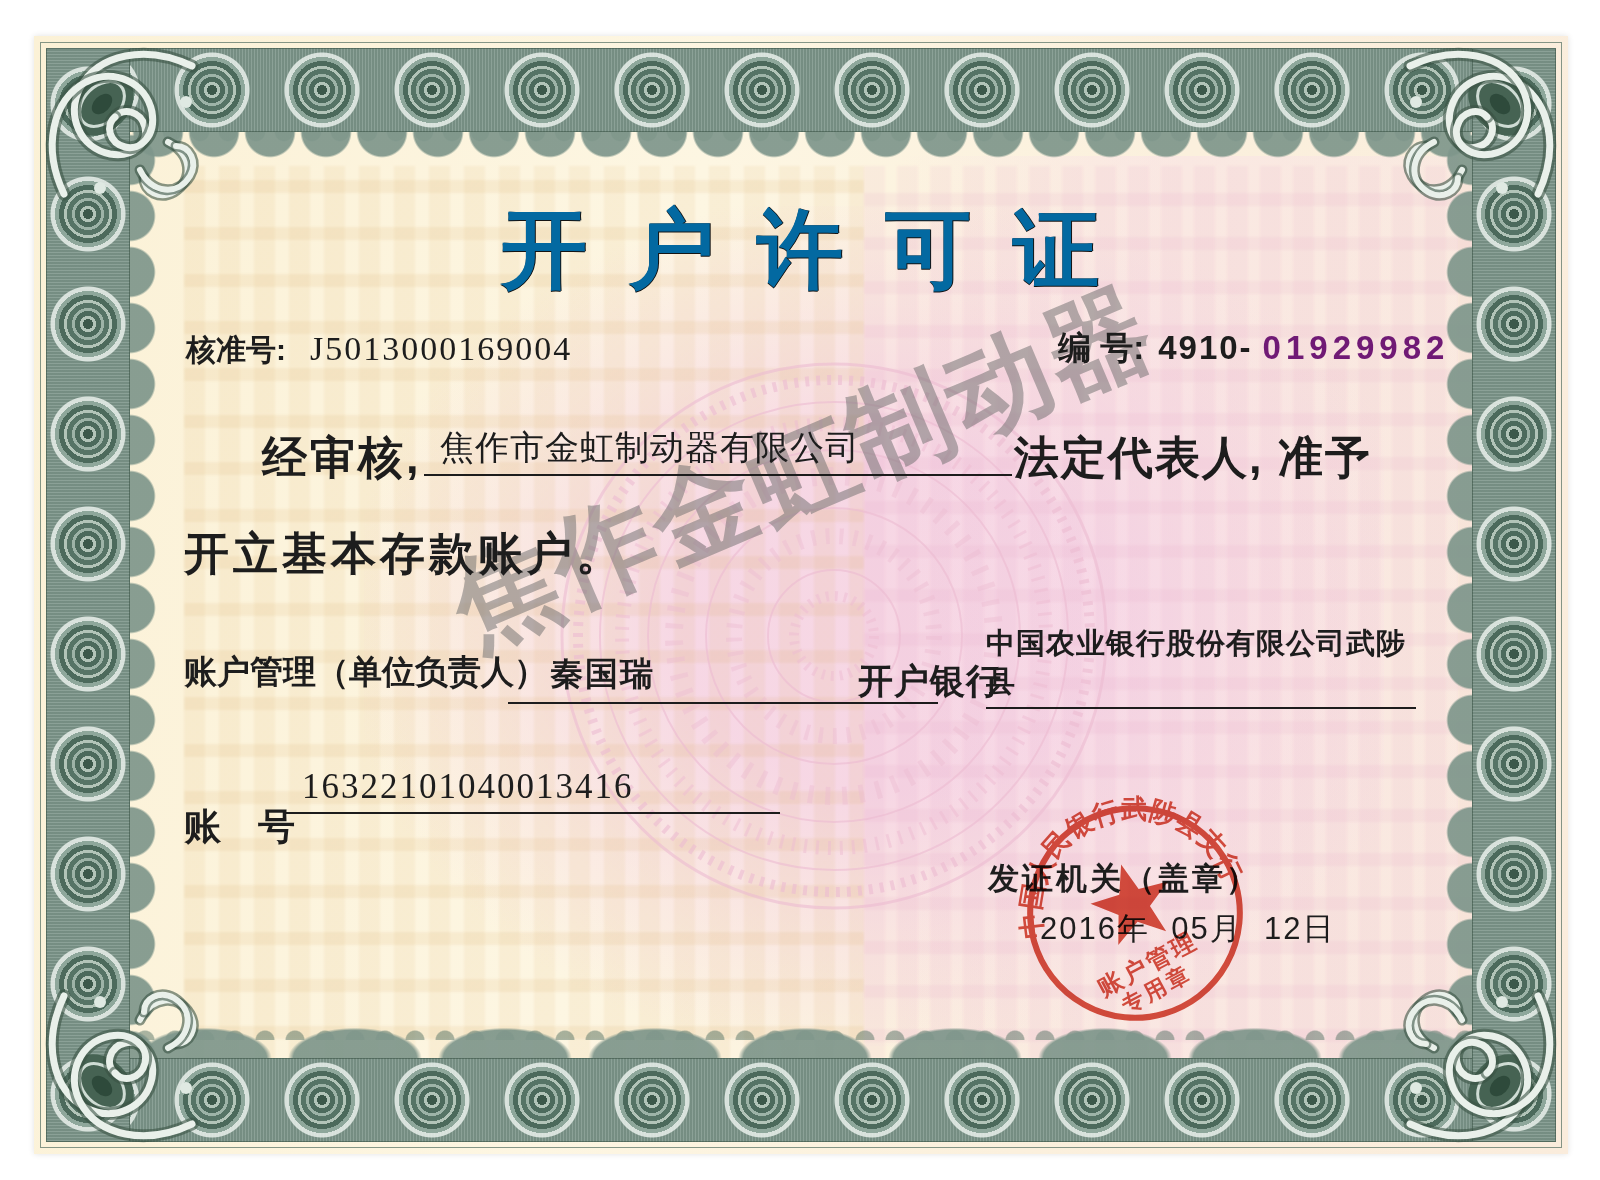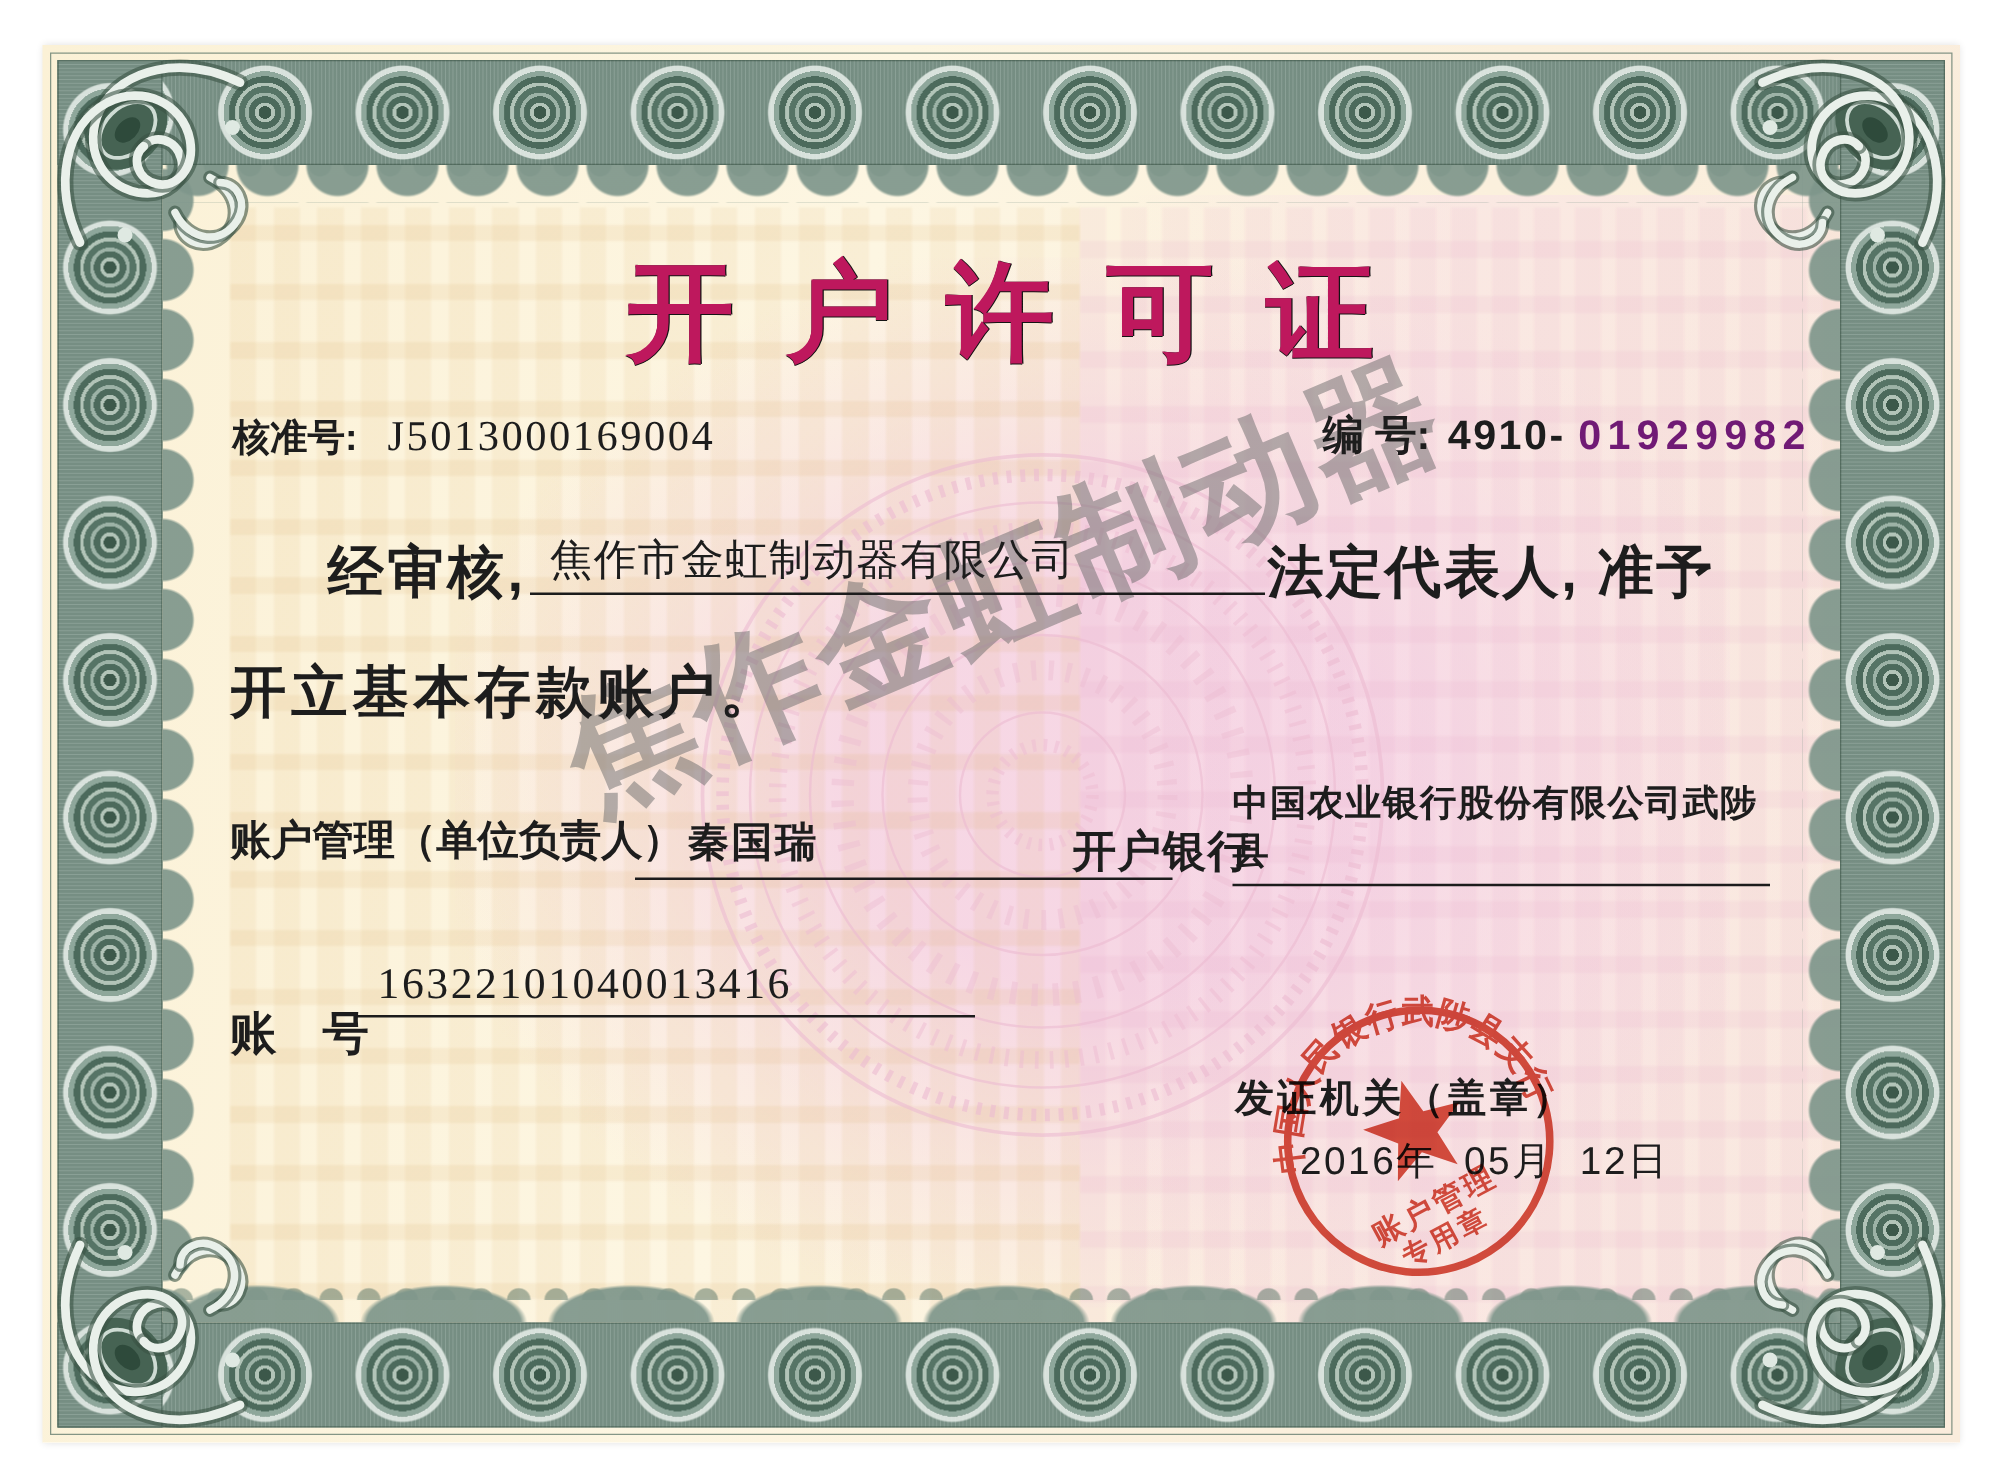--- a/index.html
+++ b/index.html
@@ -60,21 +60,21 @@
     background-image:repeating-linear-gradient(0deg,rgba(216,168,96,.12) 0 13px,rgba(216,168,96,0) 13px 47px),
                      repeating-linear-gradient(90deg,rgba(216,168,96,.10) 0 21px,rgba(216,168,96,0) 21px 35px);}
   .ghost-pink{left:830px;top:130px;width:620px;height:920px;
     background-image:repeating-linear-gradient(0deg,rgba(226,150,190,.10) 0 13px,rgba(226,150,190,0) 13px 44px),
                      repeating-linear-gradient(90deg,rgba(226,150,190,.09) 0 21px,rgba(226,150,190,0) 21px 33px);}
   .rosette{position:absolute;left:500px;top:300px;width:600px;height:600px;opacity:.6;}
 
   
   .serif{font-family:"Liberation Serif","DejaVu Serif",serif;}
   .title{position:absolute;left:0;right:0;top:192px;text-align:center;font-size:86px;font-weight:bold;
-         letter-spacing:42px;padding-left:42px;color:#be185d;
+         letter-spacing:42px;padding-left:42px;color:#0369a1;
          font-family:"Liberation Serif","DejaVu Serif",serif;
          text-shadow:1px 0 0 #141414,0 1px 0 #141414;}
   .approval{position:absolute;left:186px;top:330px;font-size:30px;font-weight:bold;}
   .approval .val{font-family:Liberation Serif, serif;font-weight:normal;font-size:34px;
                  letter-spacing:2px;margin-left:24px;}
   .serial{position:absolute;left:1058px;top:326px;font-size:33px;font-weight:bold;}
   .serial .prefix{margin-left:14px;letter-spacing:2px;}
   .serial .num{color:#701a75;letter-spacing:5px;margin-left:10px;}
   .jingshenhe{position:absolute;left:262px;top:428px;font-size:45px;font-weight:bold;letter-spacing:3px;}
   .company-line{position:absolute;left:424px;top:418px;width:588px;height:58px;border-bottom:2px solid #1c1c1c;

